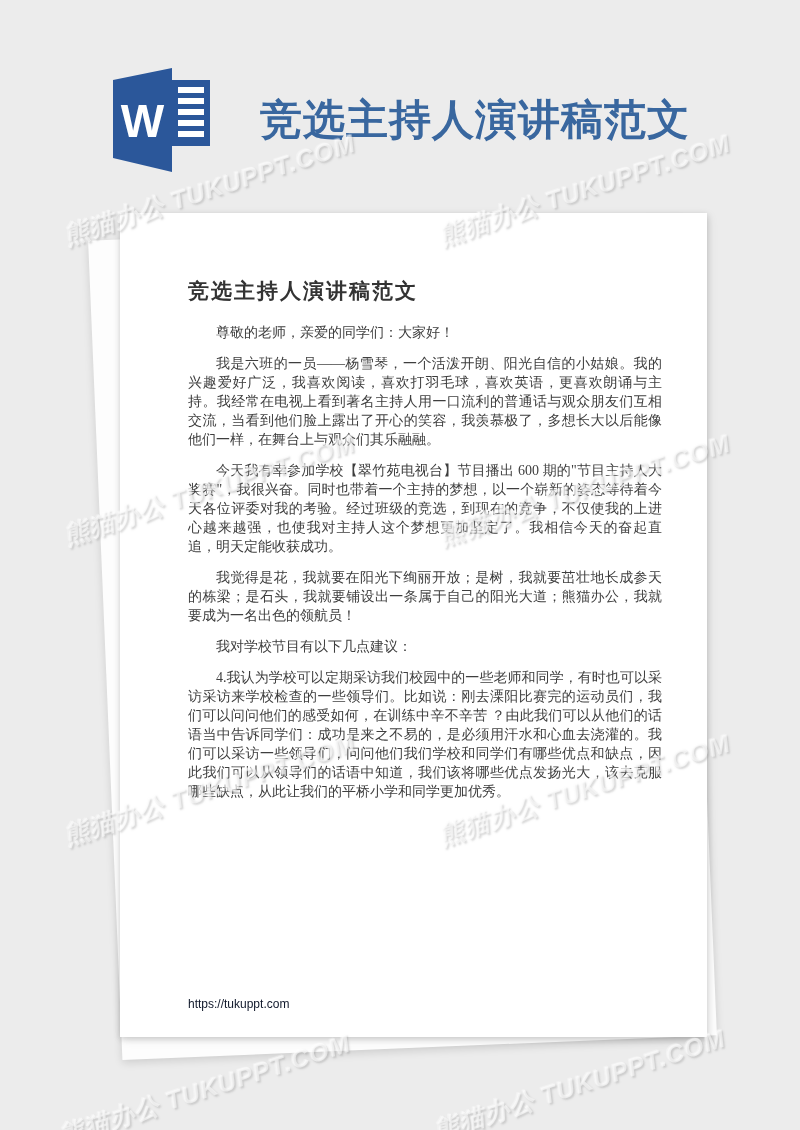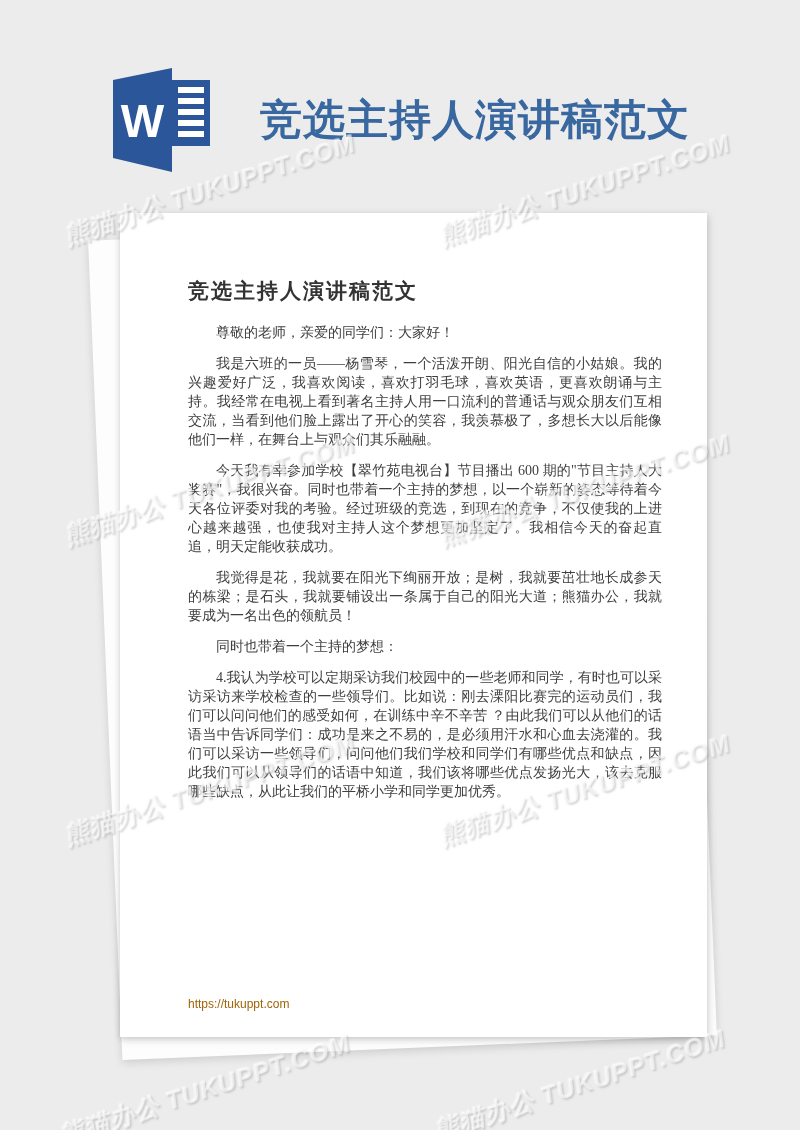--- a/index.html
+++ b/index.html
@@ -70,21 +70,21 @@
     color: #3e3e3e;
     text-align: justify;
     text-indent: 2em;
     font-family: "Liberation Serif", "DejaVu Serif", serif;
   }
   .page-url {
     position: absolute;
     left: 68px;
     bottom: 24px;
     font-size: 12px;
-    color: #a16207;
+    color: #0f172a;
     background: #ffffff;
     padding: 2px 4px 2px 0;
     font-family: "Liberation Sans", sans-serif;
   }
 
   
   .watermark-layer {
     position: absolute;
     left: 0; top: 0;
     width: 800px; height: 1130px;
@@ -130,21 +130,21 @@
     <h1 class="header-title">竞选主持人演讲稿范文</h1>
   </div>
 
   <div class="paper-front">
     <h2 class="doc-title">竞选主持人演讲稿范文</h2>
     <div class="doc-body" id="paragraphs">
         <p class="para">尊敬的老师，亲爱的同学们：大家好！</p>
         <p class="para">我是六班的一员——杨雪琴，一个活泼开朗、阳光自信的小姑娘。我的兴趣爱好广泛，我喜欢阅读，喜欢打羽毛球，喜欢英语，更喜欢朗诵与主持。我经常在电视上看到著名主持人用一口流利的普通话与观众朋友们互相交流，当看到他们脸上露出了开心的笑容，我羡慕极了，多想长大以后能像他们一样，在舞台上与观众们其乐融融。</p>
         <p class="para">今天我有幸参加学校【翠竹苑电视台】节目播出 600 期的"节目主持人大奖赛"，我很兴奋。同时也带着一个主持的梦想，以一个崭新的姿态等待着今天各位评委对我的考验。经过班级的竞选，到现在的竞争，不仅使我的上进心越来越强，也使我对主持人这个梦想更加坚定了。我相信今天的奋起直追，明天定能收获成功。</p>
         <p class="para">我觉得是花，我就要在阳光下绚丽开放；是树，我就要茁壮地长成参天的栋梁；是石头，我就要铺设出一条属于自己的阳光大道；熊猫办公，我就要成为一名出色的领航员！</p>
-        <p class="para">同时也带着一个主持的梦想：</p>
+        <p class="para">我对学校节目有以下几点建议：</p>
         <p class="para">4.我认为学校可以定期采访我们校园中的一些老师和同学，有时也可以采访采访来学校检查的一些领导们。比如说：刚去溧阳比赛完的运动员们，我们可以问问他们的感受如何，在训练中辛不辛苦 ？由此我们可以从他们的话语当中告诉同学们：成功是来之不易的，是必须用汗水和心血去浇灌的。我们可以采访一些领导们，问问他们我们学校和同学们有哪些优点和缺点，因此我们可以从领导们的话语中知道，我们该将哪些优点发扬光大，该去克服哪些缺点，从此让我们的平桥小学和同学更加优秀。</p>
       </div>
     <div class="page-url">https://tukuppt.com</div>
   </div>
 
   <div class="watermark-layer" id="watermarks">
       <span class="wm" style="left: 65px; top: 220px;">熊猫办公 TUKUPPT.COM</span>
       <span class="wm" style="left: 440px; top: 220px;">熊猫办公 TUKUPPT.COM</span>
       <span class="wm" style="left: 65px; top: 520px;">熊猫办公 TUKUPPT.COM</span>
       <span class="wm" style="left: 440px; top: 520px;">熊猫办公 TUKUPPT.COM</span>

